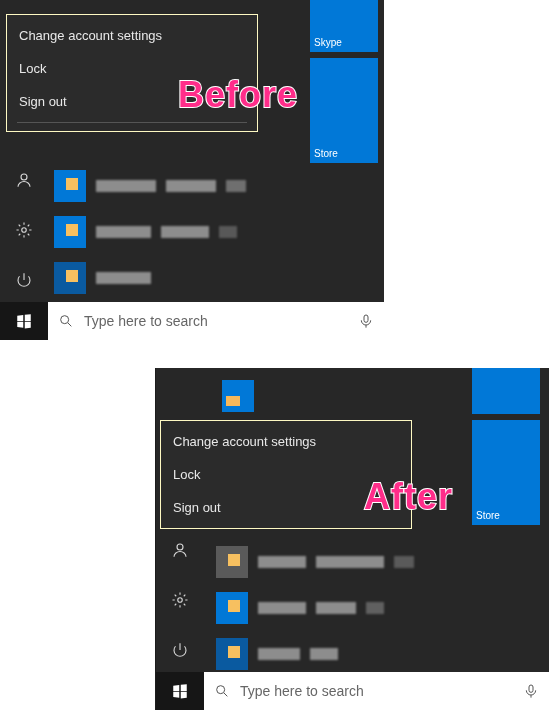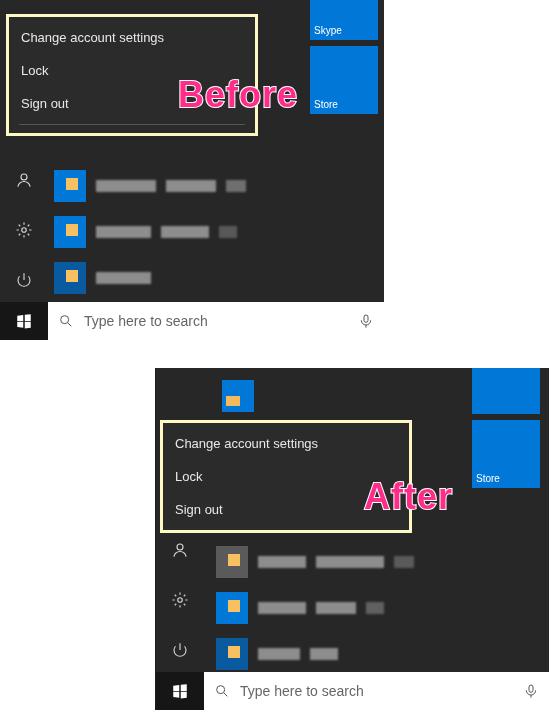--- a/index.html
+++ b/index.html
@@ -21,37 +21,37 @@
   .before {
     left: 0; top: 0;
     width: 384px; height: 340px;
   }
   
   .tiles-row {
     position: absolute;
     top: 0; left: 310px; width: 74px;
   }
   .tile {
-    width: 68px; height: 40px;
+    width: 68px; height: 52px;
     background: #0178d7;
     margin-bottom: 6px;
     font-size: 10px;
     color: #fff;
     padding: 4px;
     display: flex;
     align-items: flex-end;
   }
-  .tile.big { height: 68px; }
+  .tile.big { height: 105px; }
   
   .ctx {
     position: absolute;
     top: 14px; left: 6px;
     width: 252px;
     background: #2b2b2b;
-    border: 3px solid #fef9c3;
+    border: 1px solid #fef9c3;
     padding: 4px 0;
   }
   .ctx-item {
     padding: 9px 12px;
     font-size: 13px;
     color: #e8e8e8;
     cursor: default;
   }
   .ctx-sep {
     height: 1px;

